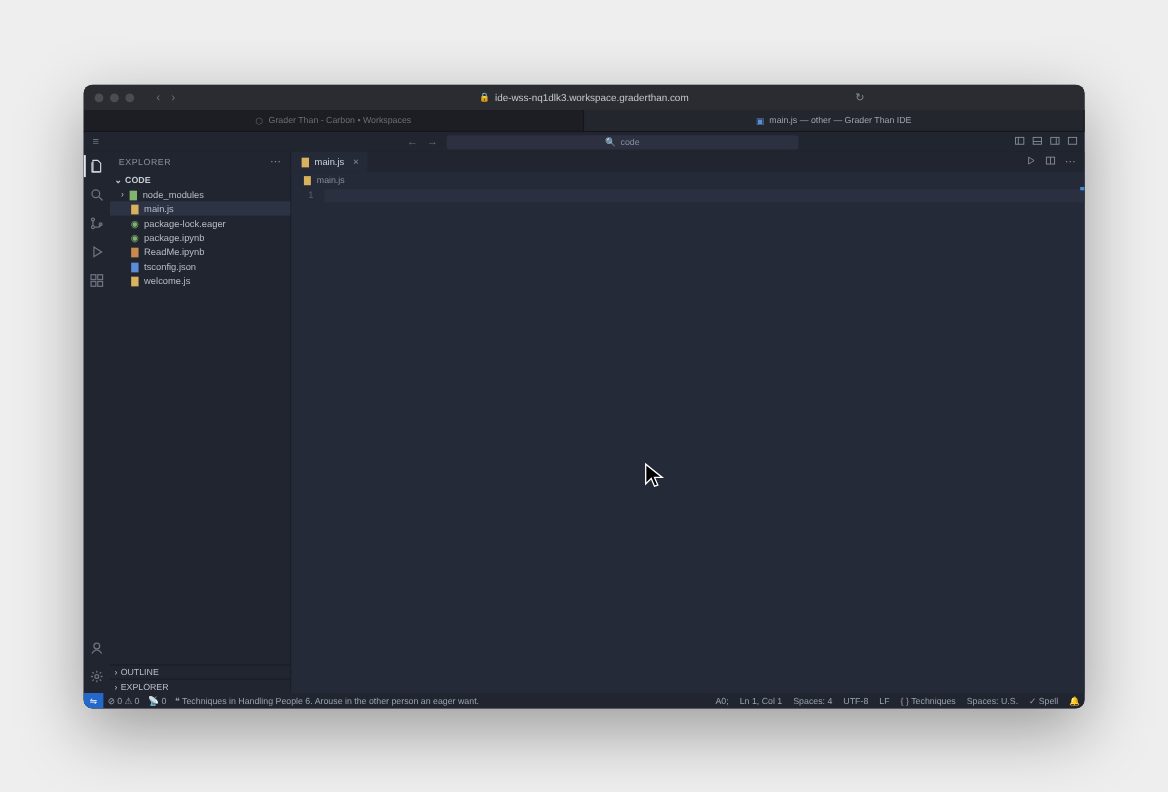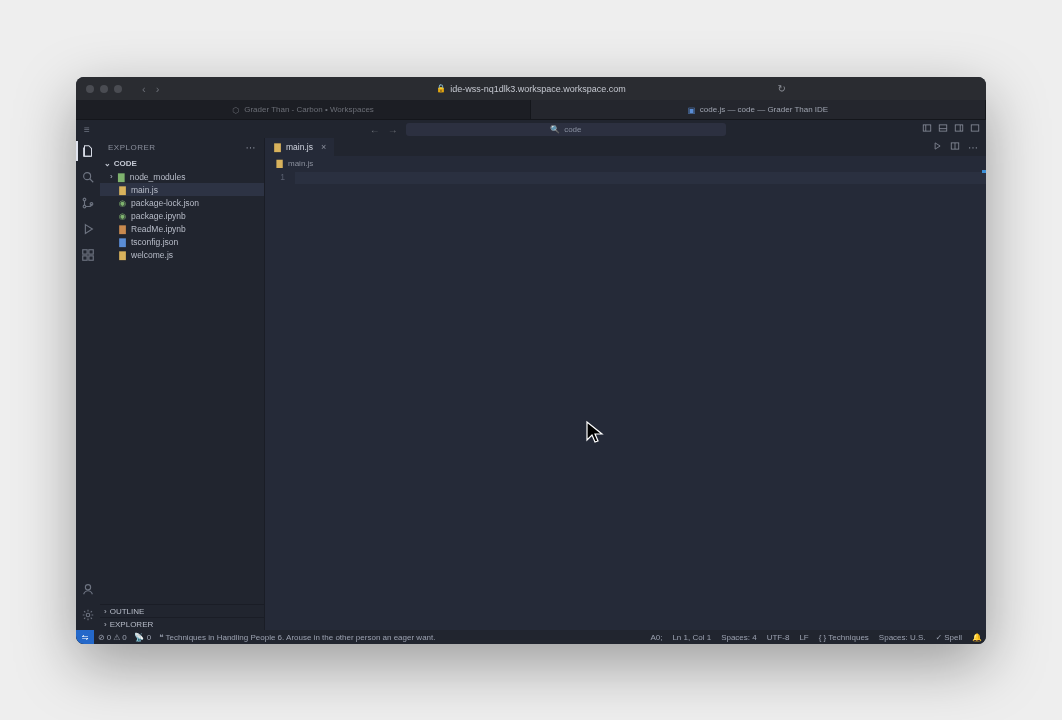--- a/index.html
+++ b/index.html
@@ -323,33 +323,33 @@
       <div class="tl"></div>
       <div class="tl"></div>
       <div class="tl"></div>
     </div>
     <div class="nav-arrows">
       <span>‹</span>
       <span>›</span>
     </div>
     <div class="url-bar">
       <span class="lock-icon">🔒</span>
-      <span>ide-wss-nq1dlk3.workspace.workspace.com</span>
+      <span>ide-wss-nq1dlk3.workspace.graderthan.com</span>
     </div>
     <span class="reload-icon">↻</span>
   </div>
 
   <div class="browser-tabs">
     <div class="btab">
       <span class="btab-icon">⬡</span>
       <span>Grader Than - Carbon • Workspaces</span>
     </div>
     <div class="btab active">
       <span class="btab-icon ico-blue">▣</span>
-      <span>code.js — code — Grader Than IDE</span>
+      <span>main.js — other — Grader Than IDE</span>
     </div>
   </div>
 
   <div class="vscode-topbar">
     <span style="margin-left:8px;color:#6d7380">≡</span>
     <div class="tb-nav">
       <span>←</span>
       <span>→</span>
     </div>
     <div class="tb-search">
@@ -448,21 +448,21 @@
           <span class="chev">›</span>
           <span class="ft-icon ico-green">▇</span>
           <span>node_modules</span>
         </div>
         <div class="ft-item selected">
           <span class="ft-icon ico-yellow">▇</span>
           <span>main.js</span>
         </div>
         <div class="ft-item">
           <span class="ft-icon ico-green">◉</span>
-          <span>package-lock.json</span>
+          <span>package-lock.eager</span>
         </div>
         <div class="ft-item">
           <span class="ft-icon ico-green">◉</span>
           <span>package.ipynb</span>
         </div>
         <div class="ft-item">
           <span class="ft-icon ico-orange">▇</span>
           <span>ReadMe.ipynb</span>
         </div>
         <div class="ft-item">

